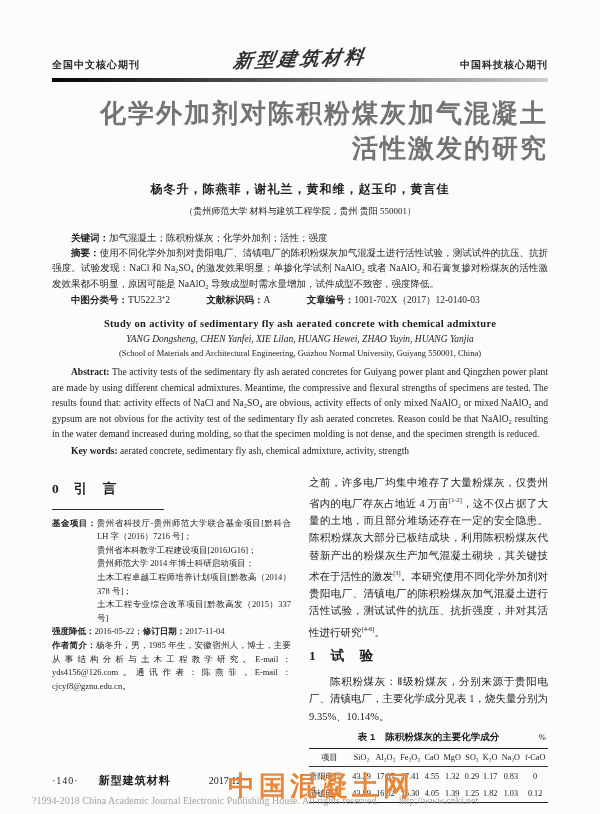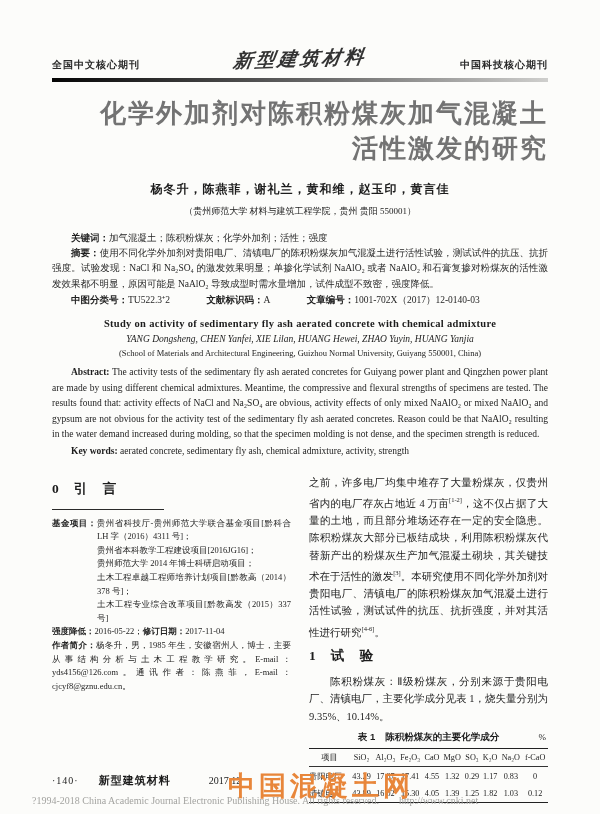--- a/index.html
+++ b/index.html
@@ -118,21 +118,21 @@
         <p class="kw"><span class="b">Key words:</span> <span>aerated concrete, sedimentary fly ash, chemical admixture, activity, strength</span></p>
       </div>
     </div>
 
     <div class="columns">
 
       <div class="col">
         <h2 class="sec"><span class="num">0</span><span>引　言</span></h2>
         <div class="fn-rule"></div>
         <div class="footnotes">
-          <div class="fund-first"><span class="b">基金项目：</span><span>贵州省科技厅-贵州师范大学联合基金项目[黔科合 LH 字（2016）4311 号]；</span></div>
+          <div class="fund-first"><span class="b">基金项目：</span><span>贵州省科技厅-贵州师范大学联合基金项目[黔科合 LH 字（2016）7216 号]；</span></div>
           <div class="fund-item">贵州省本科教学工程建设项目[2016JG16]；</div>
           <div class="fund-item">贵州师范大学 2014 年博士科研启动项目；</div>
           <div class="fund-item">土木工程卓越工程师培养计划项目[黔教高（2014）378 号]；</div>
           <div class="fund-item">土木工程专业综合改革项目[黔教高发（2015）337 号]</div>
           <div class="fnline"><span class="b">强度降低：</span><span>2016-05-22；</span><span class="b">修订日期：</span><span>2017-11-04</span></div>
           <div class="fnline"><span class="b">作者简介：</span><span>杨冬升，男，1985 年生，安徽宿州人，博士，主要从事结构分析与土木工程教学研究。E-mail：yds4156@126.com。通讯作者：陈燕菲，E-mail：cjcyf8@gznu.edu.cn。</span></div>
         </div>
       </div>
 
       <div class="col">

